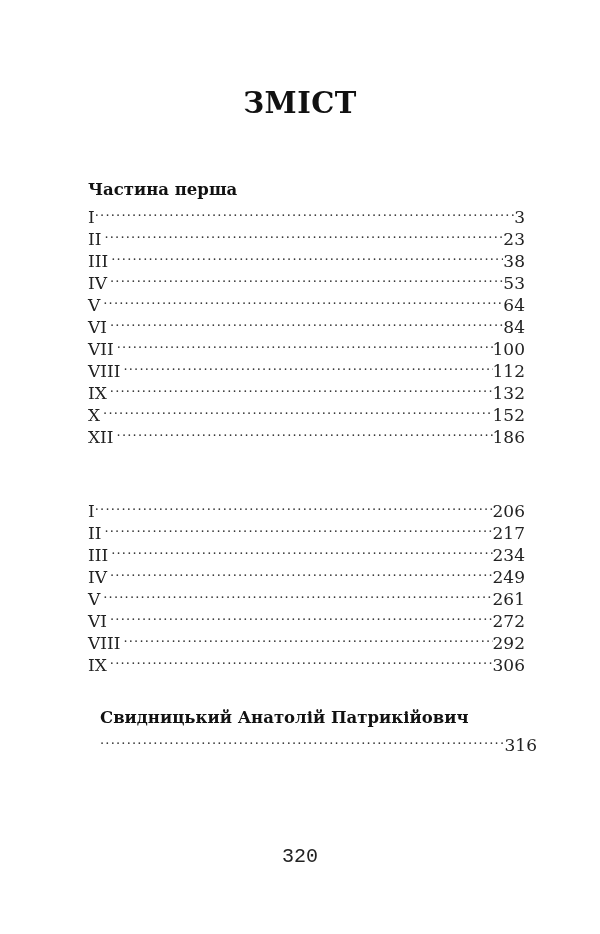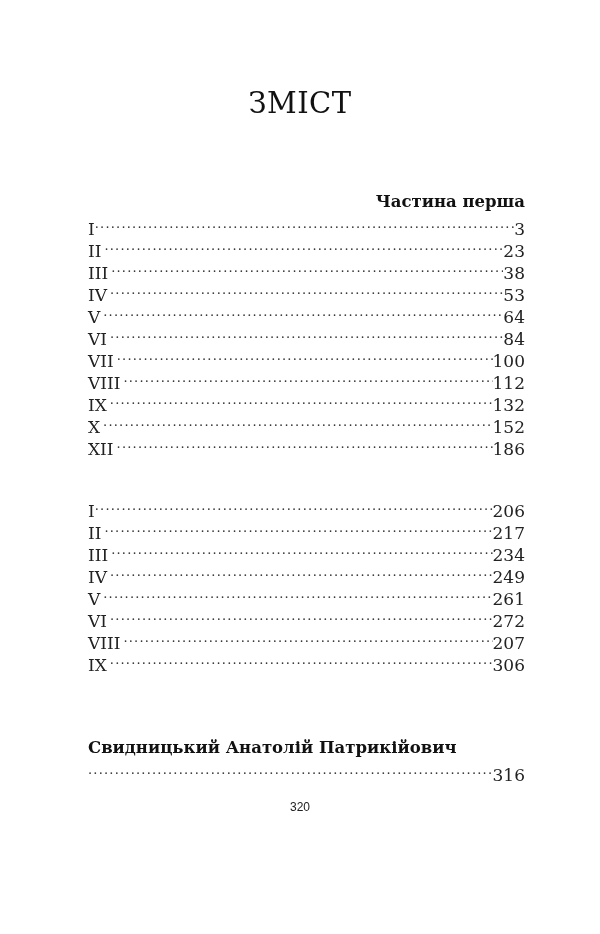--- a/index.html
+++ b/index.html
@@ -3,21 +3,21 @@
   <meta charset="utf-8">
   <style>
     html, body { margin: 0; padding: 0; }
     body {
       width: 600px; height: 934px; background: #ffffff; position: relative;
       font-family: "Liberation Serif", "DejaVu Serif", serif; color: #111;
       overflow: hidden;
     }
     .title {
       position: absolute; top: 86px; left: 0; width: 600px; text-align: center;
-      font-family: "DejaVu Serif", serif; font-weight: normal; font-size: 29px;
+      font-family: "DejaVu Serif", serif; font-weight: bold; font-size: 29px;
       letter-spacing: 0.5px; color: #111;
     }
     .toc { position: absolute; left: 88px; width: 437px; }
     .section-title {
       font-family: "DejaVu Serif", serif; font-weight: bold; font-size: 16.5px;
       height: 23px; line-height: 23px; white-space: nowrap;
     }
     .entry {
       display: flex; align-items: baseline; height: 22px; line-height: 22px;
       font-size: 17px; font-family: "DejaVu Serif", serif; font-weight: normal;
@@ -29,26 +29,26 @@
       flex: 1 1 auto; overflow: hidden; white-space: nowrap; position: relative;
       height: 22px;
     }
     .entry .dots::before {
       content: "................................................................................................................................................................";
       font-size: 13px; letter-spacing: 1.2px; position: absolute; left: 0; bottom: 0;
       line-height: 22px; color: #333;
     }
     .entry .page { white-space: nowrap; flex: 0 0 auto; }
     .italic { font-style: italic; }
-    .part1 { top: 190px; text-align: right; }
+    .part1 { top: 178px; }
     .part2 { top: 495px; }
-    .bio { top: 736px; }
+    .bio { top: 706px; margin-left: 12px; }
     .footer {
-      position: absolute; top: 800px; left: 0; width: 600px; text-align: center;
-      font-family: Liberation Sans, sans-serif; font-size: 12px; color: #222;
+      position: absolute; top: 845px; left: 0; width: 600px; text-align: center;
+      font-family: Liberation Mono, monospace; font-size: 20px; color: #222;
     }
   </style>
 </head>
 <body>
 
 <div class="title">ЗМІСТ</div>
 
 <div class="toc part1">
   <div class="section-title">Частина перша</div>
   <div class="entry">
@@ -135,21 +135,21 @@
       <span class="page">261</span>
     </div>
   <div class="entry">
       <span class="label">VI</span>
       <span class="dots"></span>
       <span class="page">272</span>
     </div>
   <div class="entry">
       <span class="label">VIII</span>
       <span class="dots"></span>
-      <span class="page">207</span>
+      <span class="page">292</span>
     </div>
   <div class="entry">
       <span class="label">IX</span>
       <span class="dots"></span>
       <span class="page">306</span>
     </div>
 </div>
 
 <div class="toc bio">
   <div class="section-title">Свидницький Анатолій Патрикійович</div>

